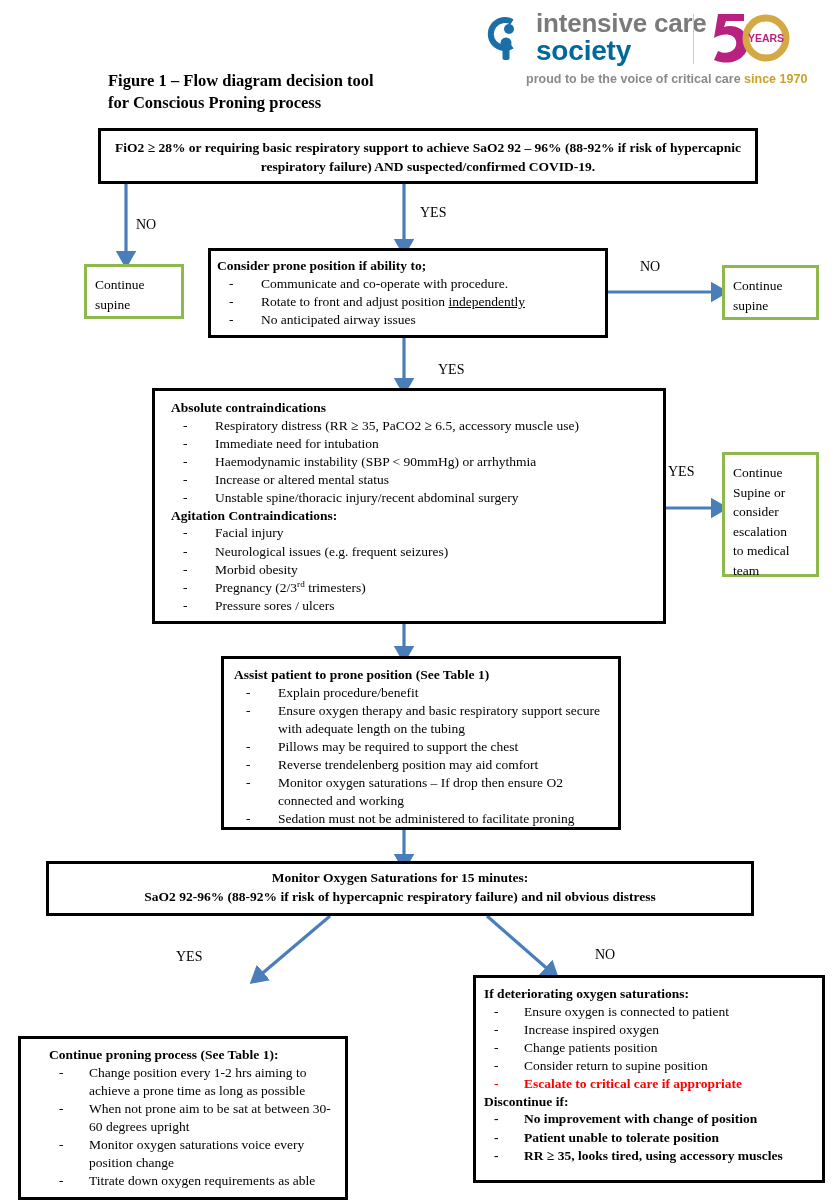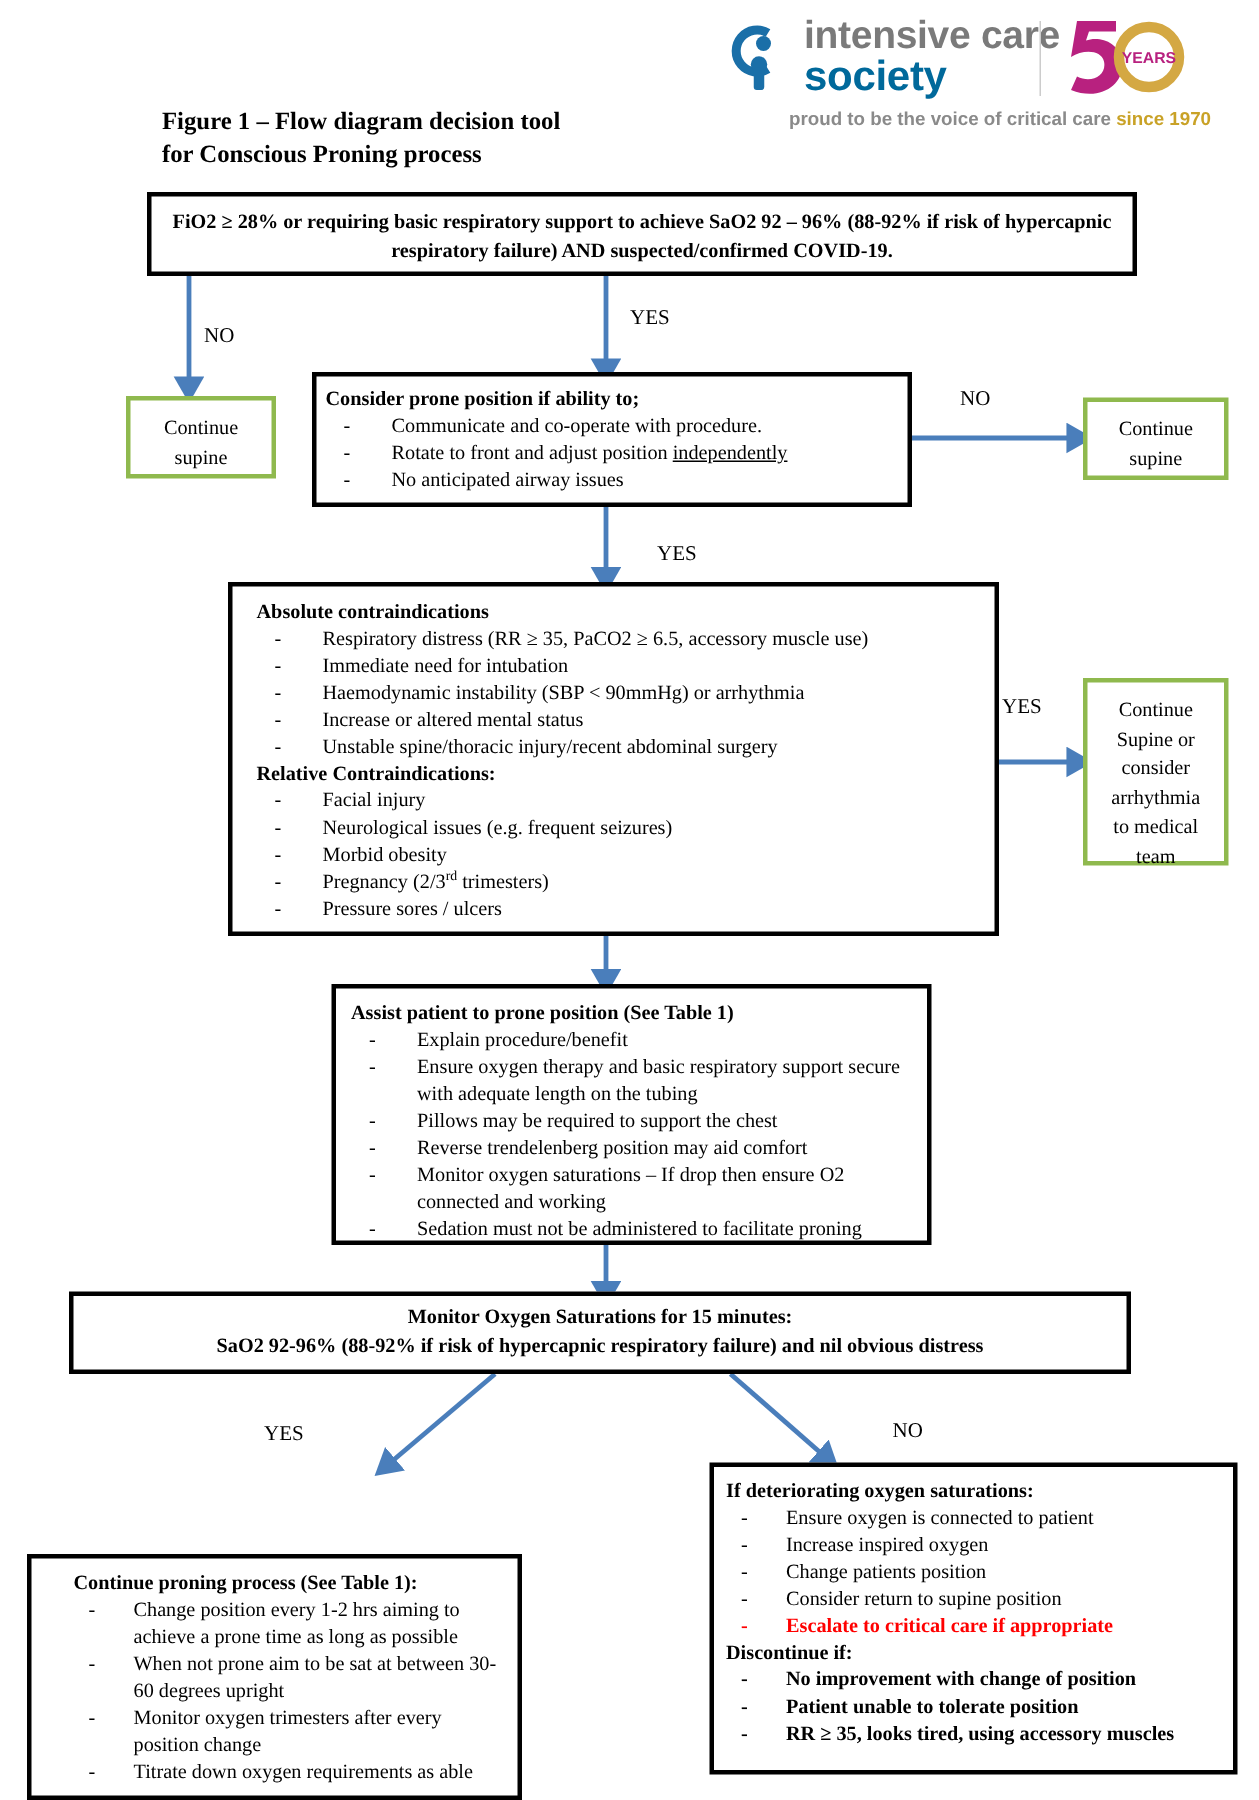--- a/index.html
+++ b/index.html
@@ -112,21 +112,21 @@
     font-size: 13.5px;
     line-height: 1.3;
   }
   .b-center {
     text-align: center;
     font-weight: bold;
     font-size: 13.5px;
     line-height: 1.42;
   }
   .b-plain {
-    text-align: center;
+    text-align: left;
     font-size: 13.5px;
     line-height: 1.45;
   }
   ul.dash {
     list-style: none;
     margin: 0;
     padding: 0;
   }
   ul.dash > li {
     position: relative;
@@ -270,37 +270,37 @@
   <div class="box" style="left:152px; top:388px; width:514px; height:236px;">
     <div class="box-inner" style="padding:8px 6px 0 16px;">
       <div class="b-head">Absolute contraindications</div>
       <ul class="dash">
         <li>Respiratory distress (RR ≥ 35, PaCO2 ≥ 6.5, accessory muscle use)</li>
         <li>Immediate need for intubation</li>
         <li>Haemodynamic instability (SBP &lt; 90mmHg) or arrhythmia</li>
         <li>Increase or altered mental status</li>
         <li>Unstable spine/thoracic injury/recent abdominal surgery</li>
       </ul>
-      <div class="b-head">Relative Contraindications:</div>
+      <div class="b-head">Agitation Contraindications:</div>
       <ul class="dash">
         <li>Facial injury</li>
         <li>Neurological issues (e.g. frequent seizures)</li>
         <li>Morbid obesity</li>
         <li>Pregnancy (2/3<sup>rd</sup> trimesters)</li>
         <li>Pressure sores / ulcers</li>
       </ul>
     </div>
   </div>
 
   <div class="box green" style="left:722px; top:452px; width:97px; height:125px;">
     <div class="box-inner" style="padding-top:8px;">
       <div class="b-plain">Continue</div>
       <div class="b-plain">Supine or</div>
       <div class="b-plain">consider</div>
-      <div class="b-plain">arrhythmia</div>
+      <div class="b-plain">escalation</div>
       <div class="b-plain">to medical</div>
       <div class="b-plain">team</div>
     </div>
   </div>
 
   <div class="box" style="left:221px; top:656px; width:400px; height:174px;">
     <div class="box-inner" style="padding:7px 6px 0 10px;">
       <div class="b-head">Assist patient to prone position (See Table 1)</div>
       <ul class="dash">
         <li>Explain procedure/benefit</li>
@@ -319,21 +319,21 @@
       <div class="b-center">SaO2 92-96% (88-92% if risk of hypercapnic respiratory failure) and nil obvious distress</div>
     </div>
   </div>
 
   <div class="box" style="left:18px; top:1036px; width:330px; height:164px;padding-left:20px;">
     <div class="box-inner" style="padding:7px 6px 0 8px;">
       <div class="b-head">Continue proning process (See Table 1):</div>
       <ul class="dash tight">
         <li>Change position every 1-2 hrs aiming to achieve a prone time as long as possible</li>
         <li>When not prone aim to be sat at between 30-60 degrees upright</li>
-        <li>Monitor oxygen trimesters after every position change</li>
+        <li>Monitor oxygen saturations voice every position change</li>
         <li>Titrate down oxygen requirements as able</li>
       </ul>
     </div>
   </div>
 
   <div class="box" style="left:473px; top:975px; width:352px; height:208px;">
     <div class="box-inner" style="padding:7px 6px 0 8px;">
       <div class="b-head">If deteriorating oxygen saturations:</div>
       <ul class="dash tight">
         <li>Ensure oxygen is connected to patient</li>

